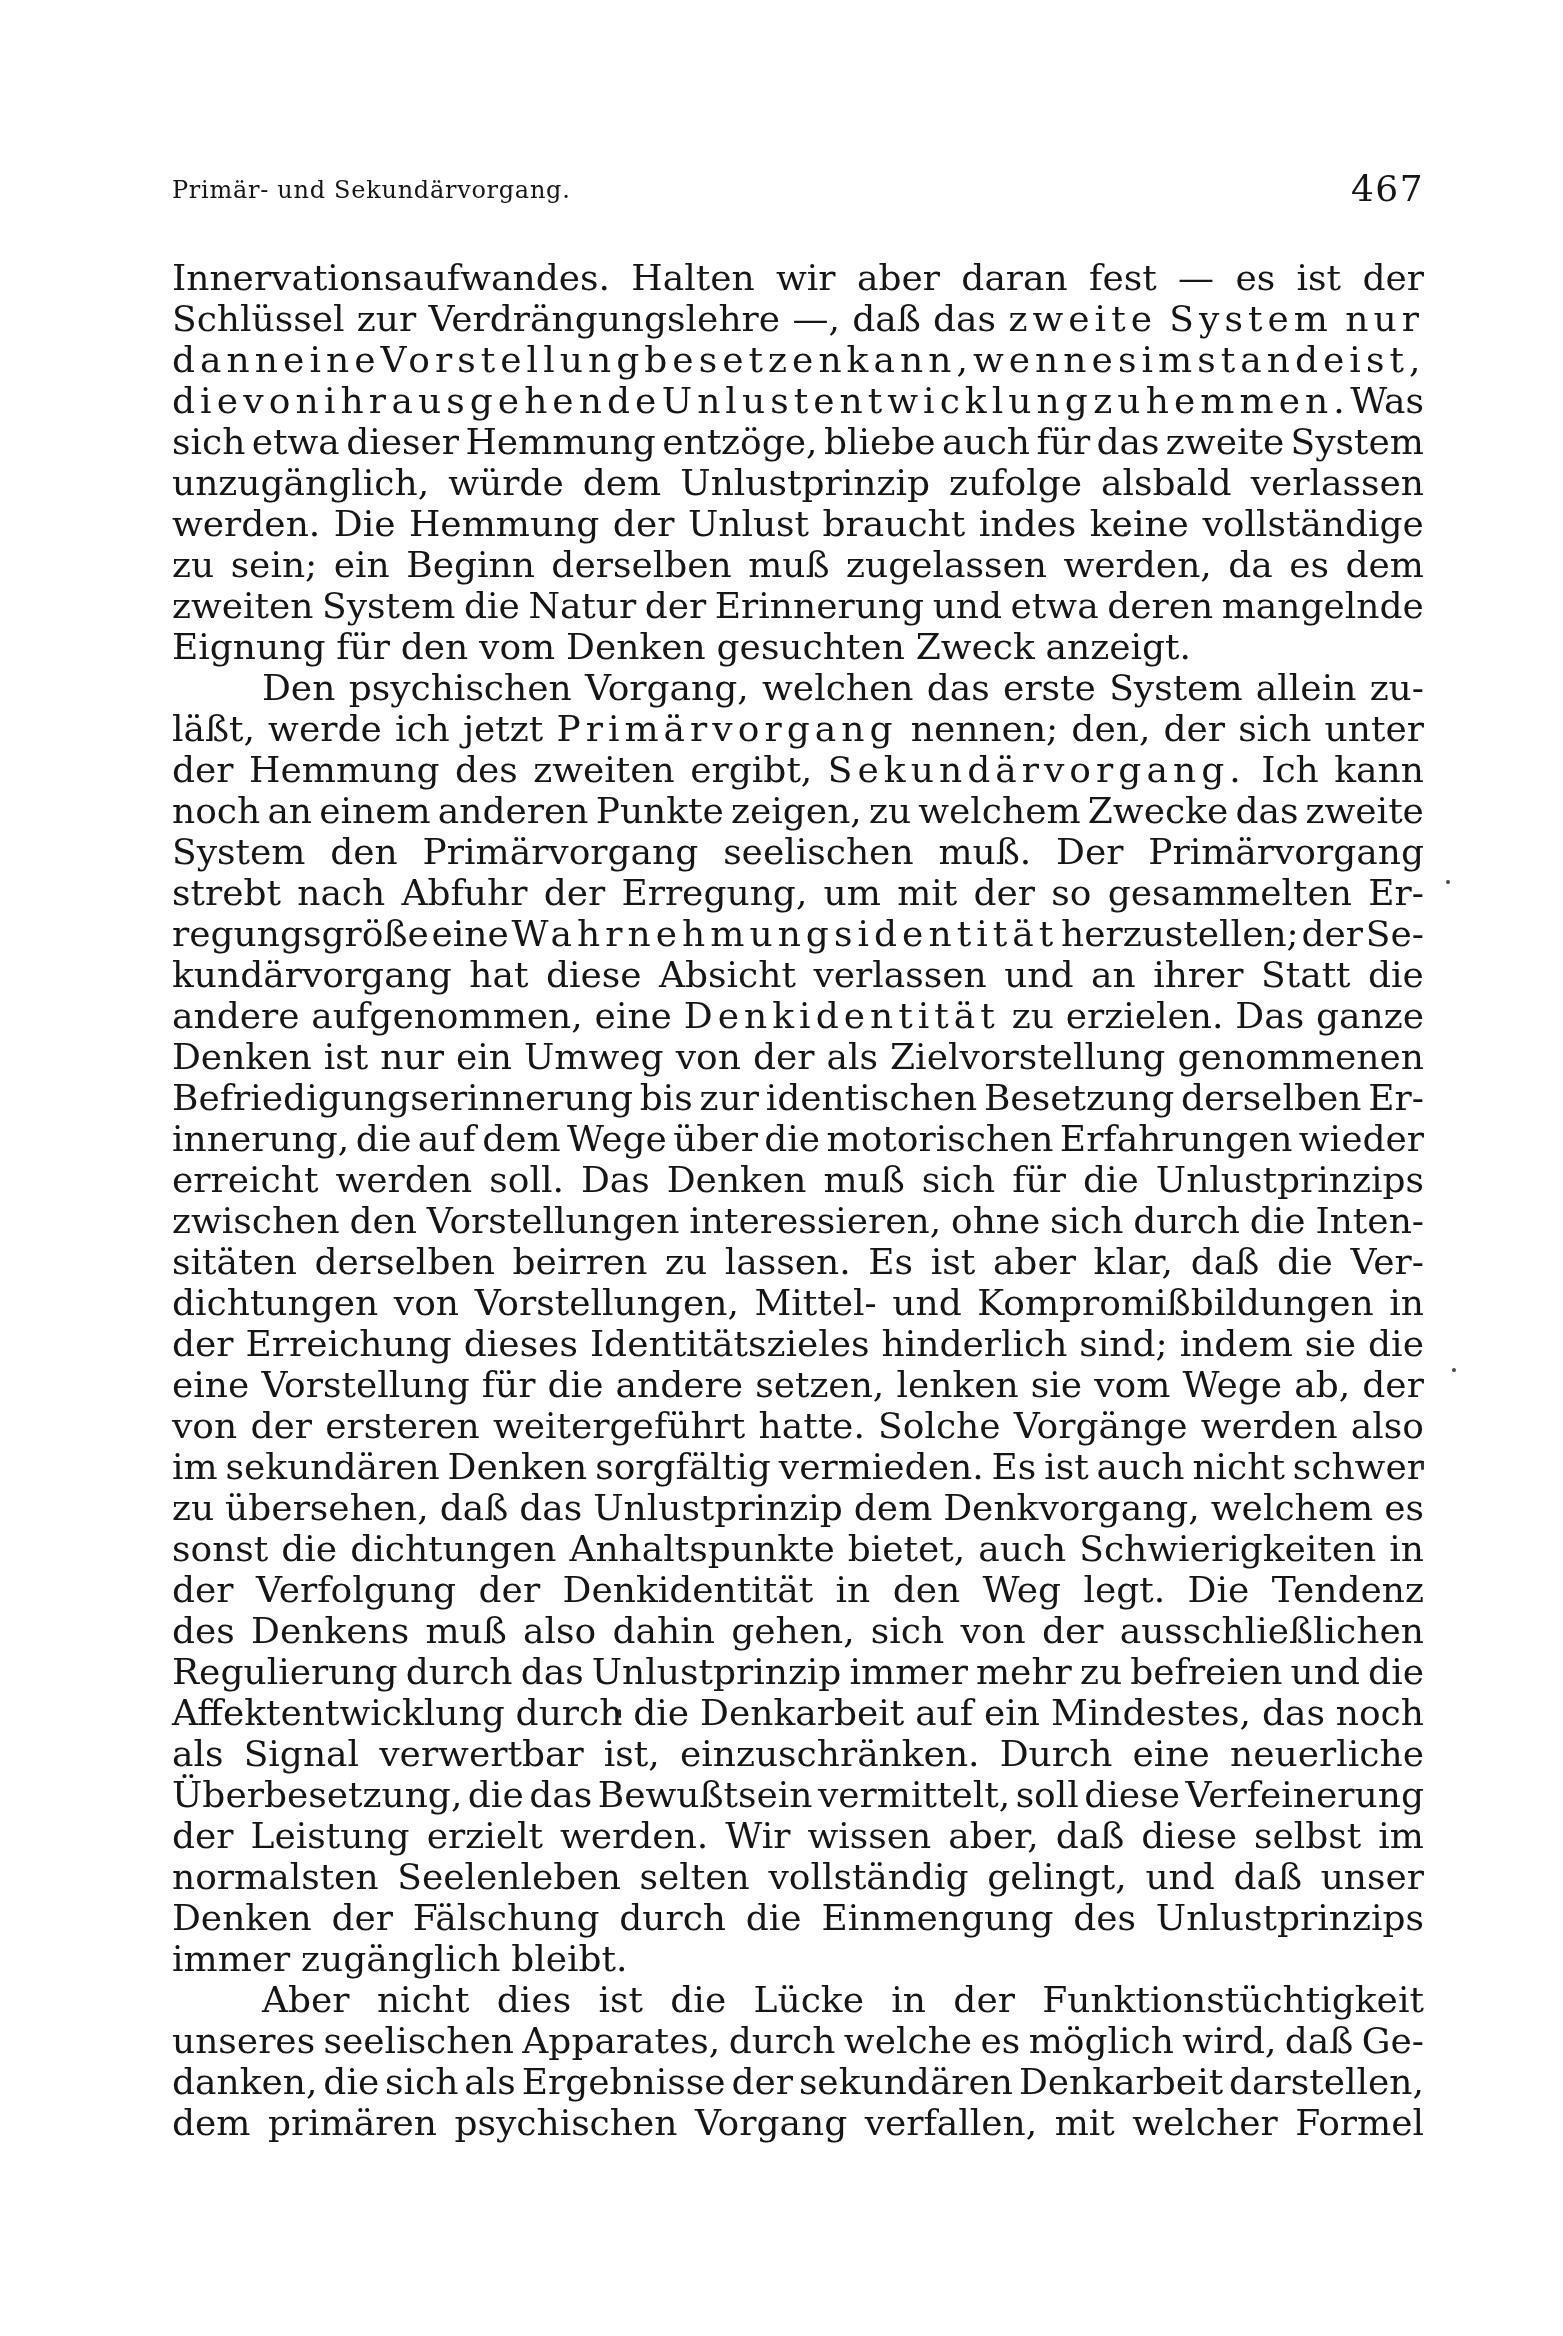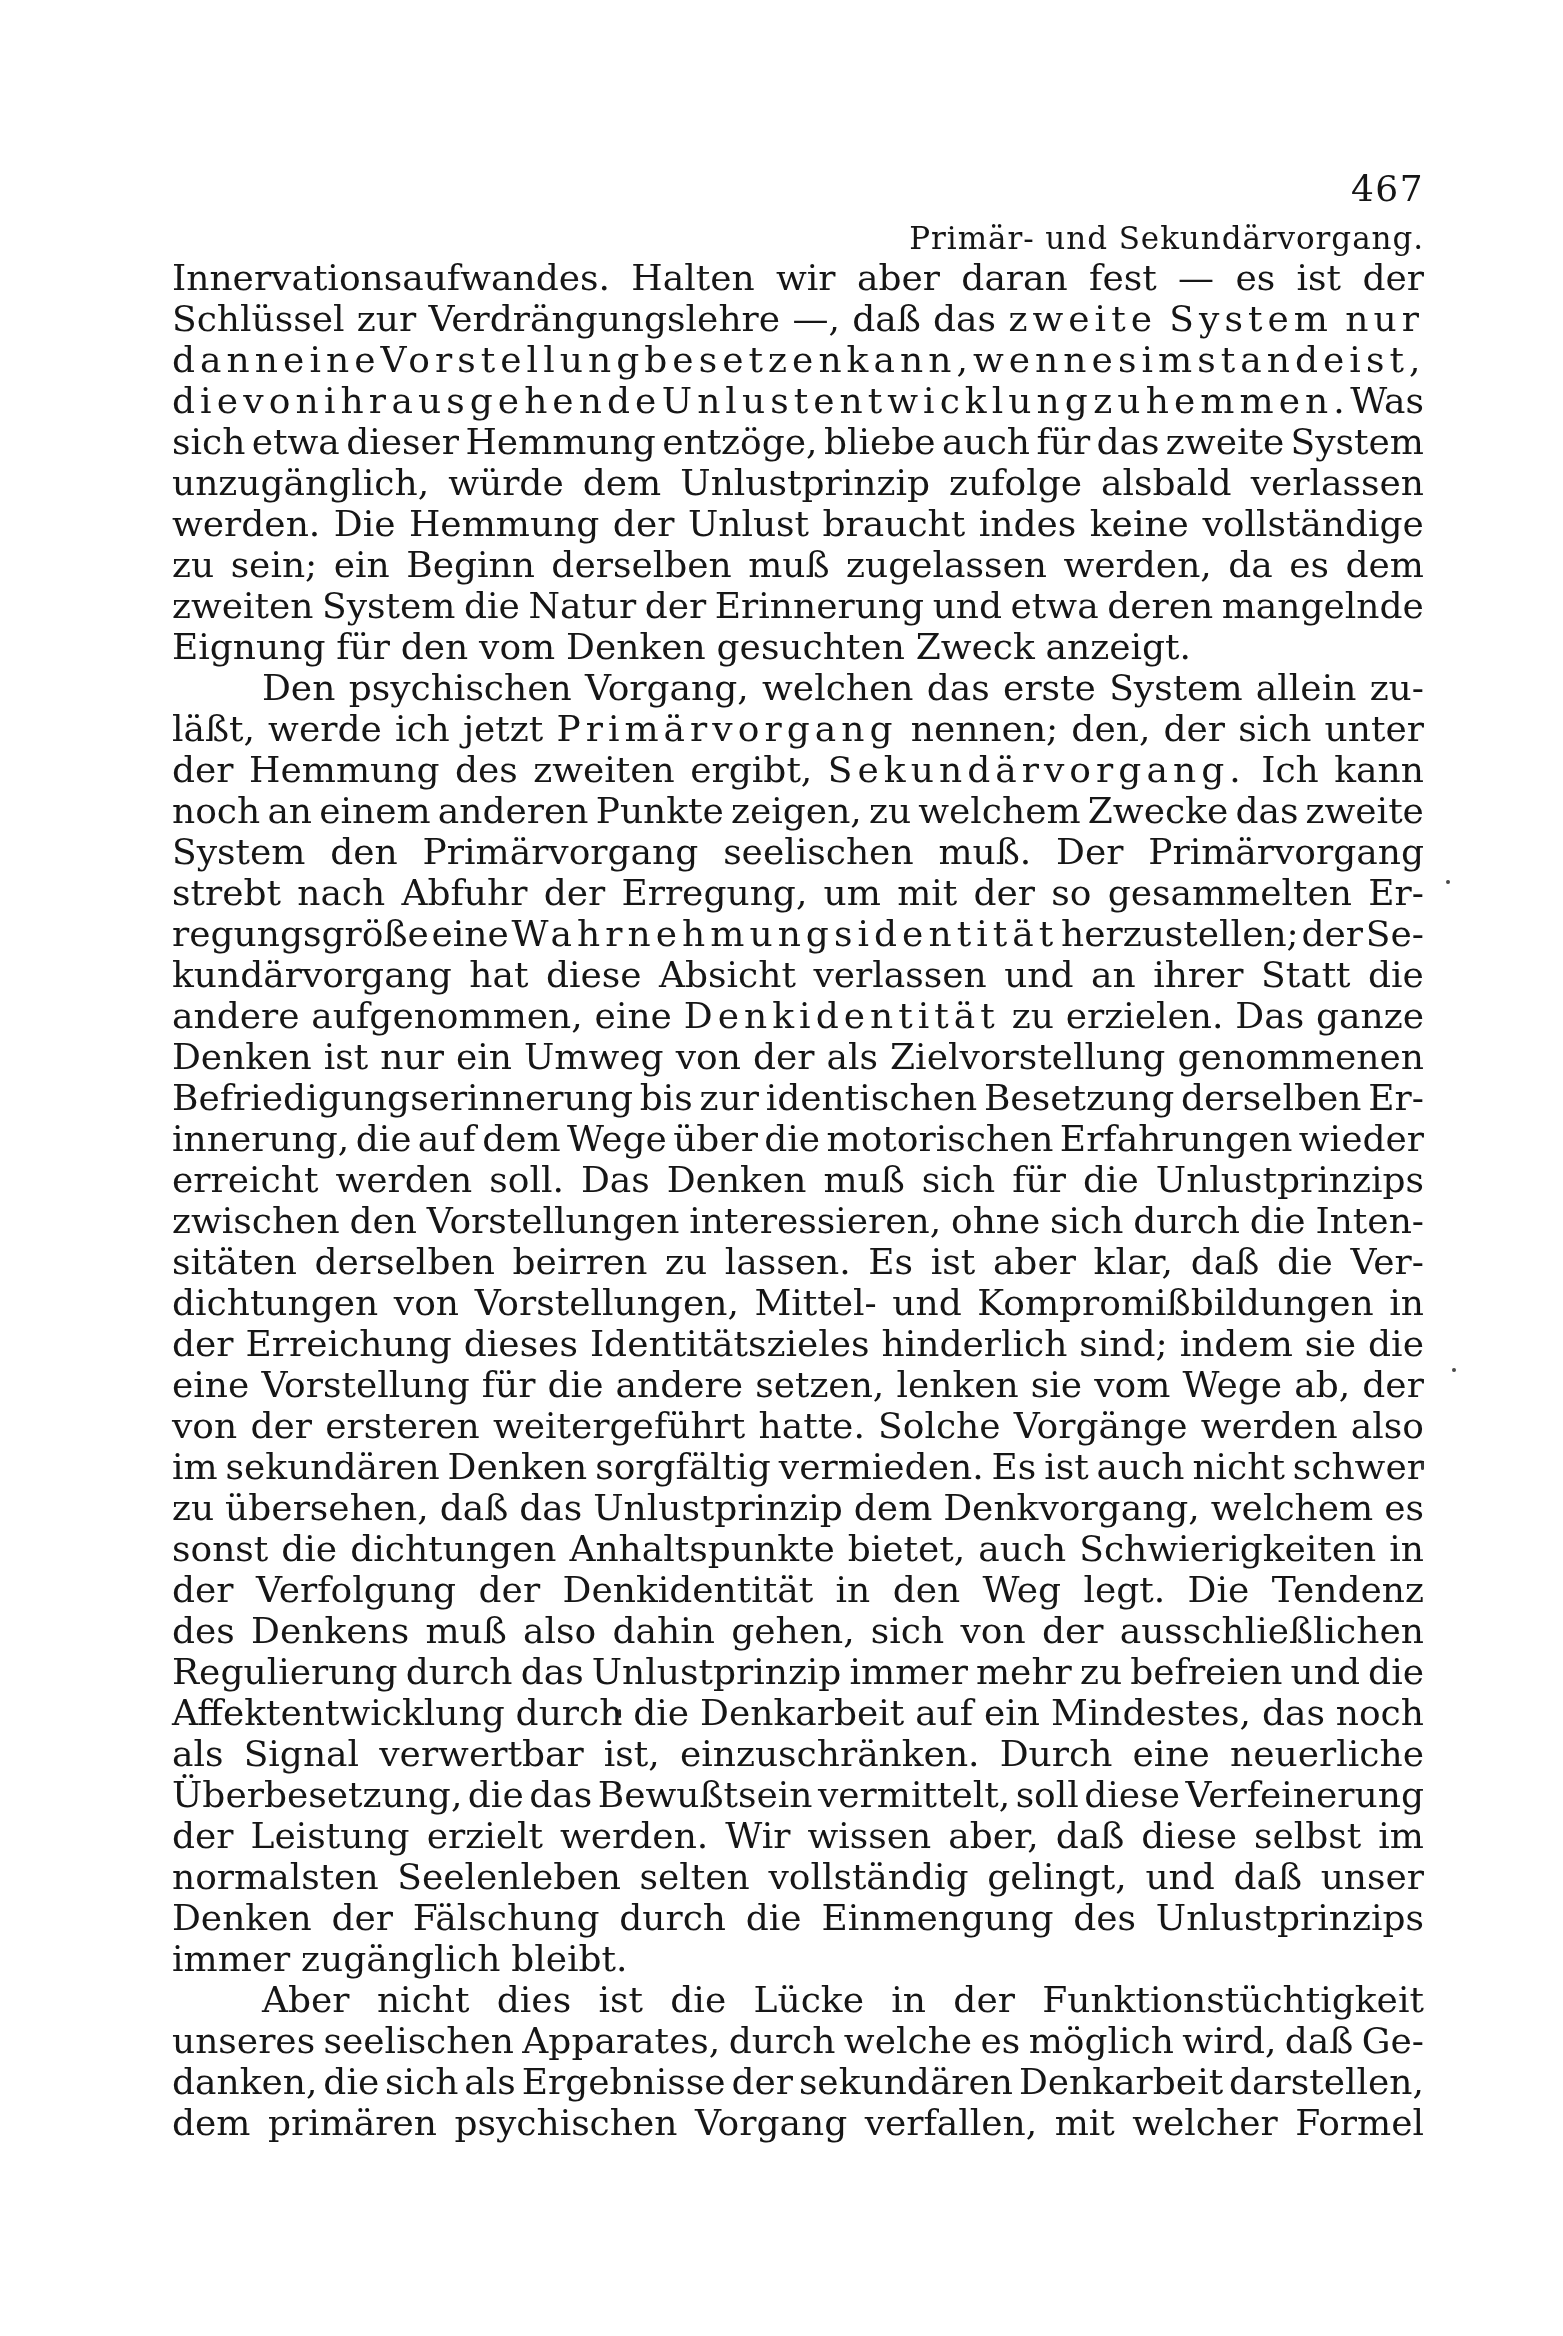--- a/index.html
+++ b/index.html
@@ -10,24 +10,23 @@
     background:#ffffff;
     color:#161616;
     font-family:"DejaVu Serif","Liberation Serif",serif;
     overflow:hidden;
   }
   .header{
     position:absolute;left:172px;top:168px;width:1252px;height:45px;
   }
   .running-title{
     position:absolute;left:0;right:0;top:0;
-    text-align:right;
-    font-size:31px;line-height:45px;
+    text-align:left;
+    font-size:24px;line-height:45px;
     letter-spacing:0.03em;
-    margin-top:48px;
   }
   .page-num{
     position:absolute;right:0;top:-1.9px;
     font-size:36px;line-height:45px;
     letter-spacing:0.04em;
   }
   .text-block{
     position:absolute;left:172px;top:257px;width:1252px;
     font-size:36px;
   }

